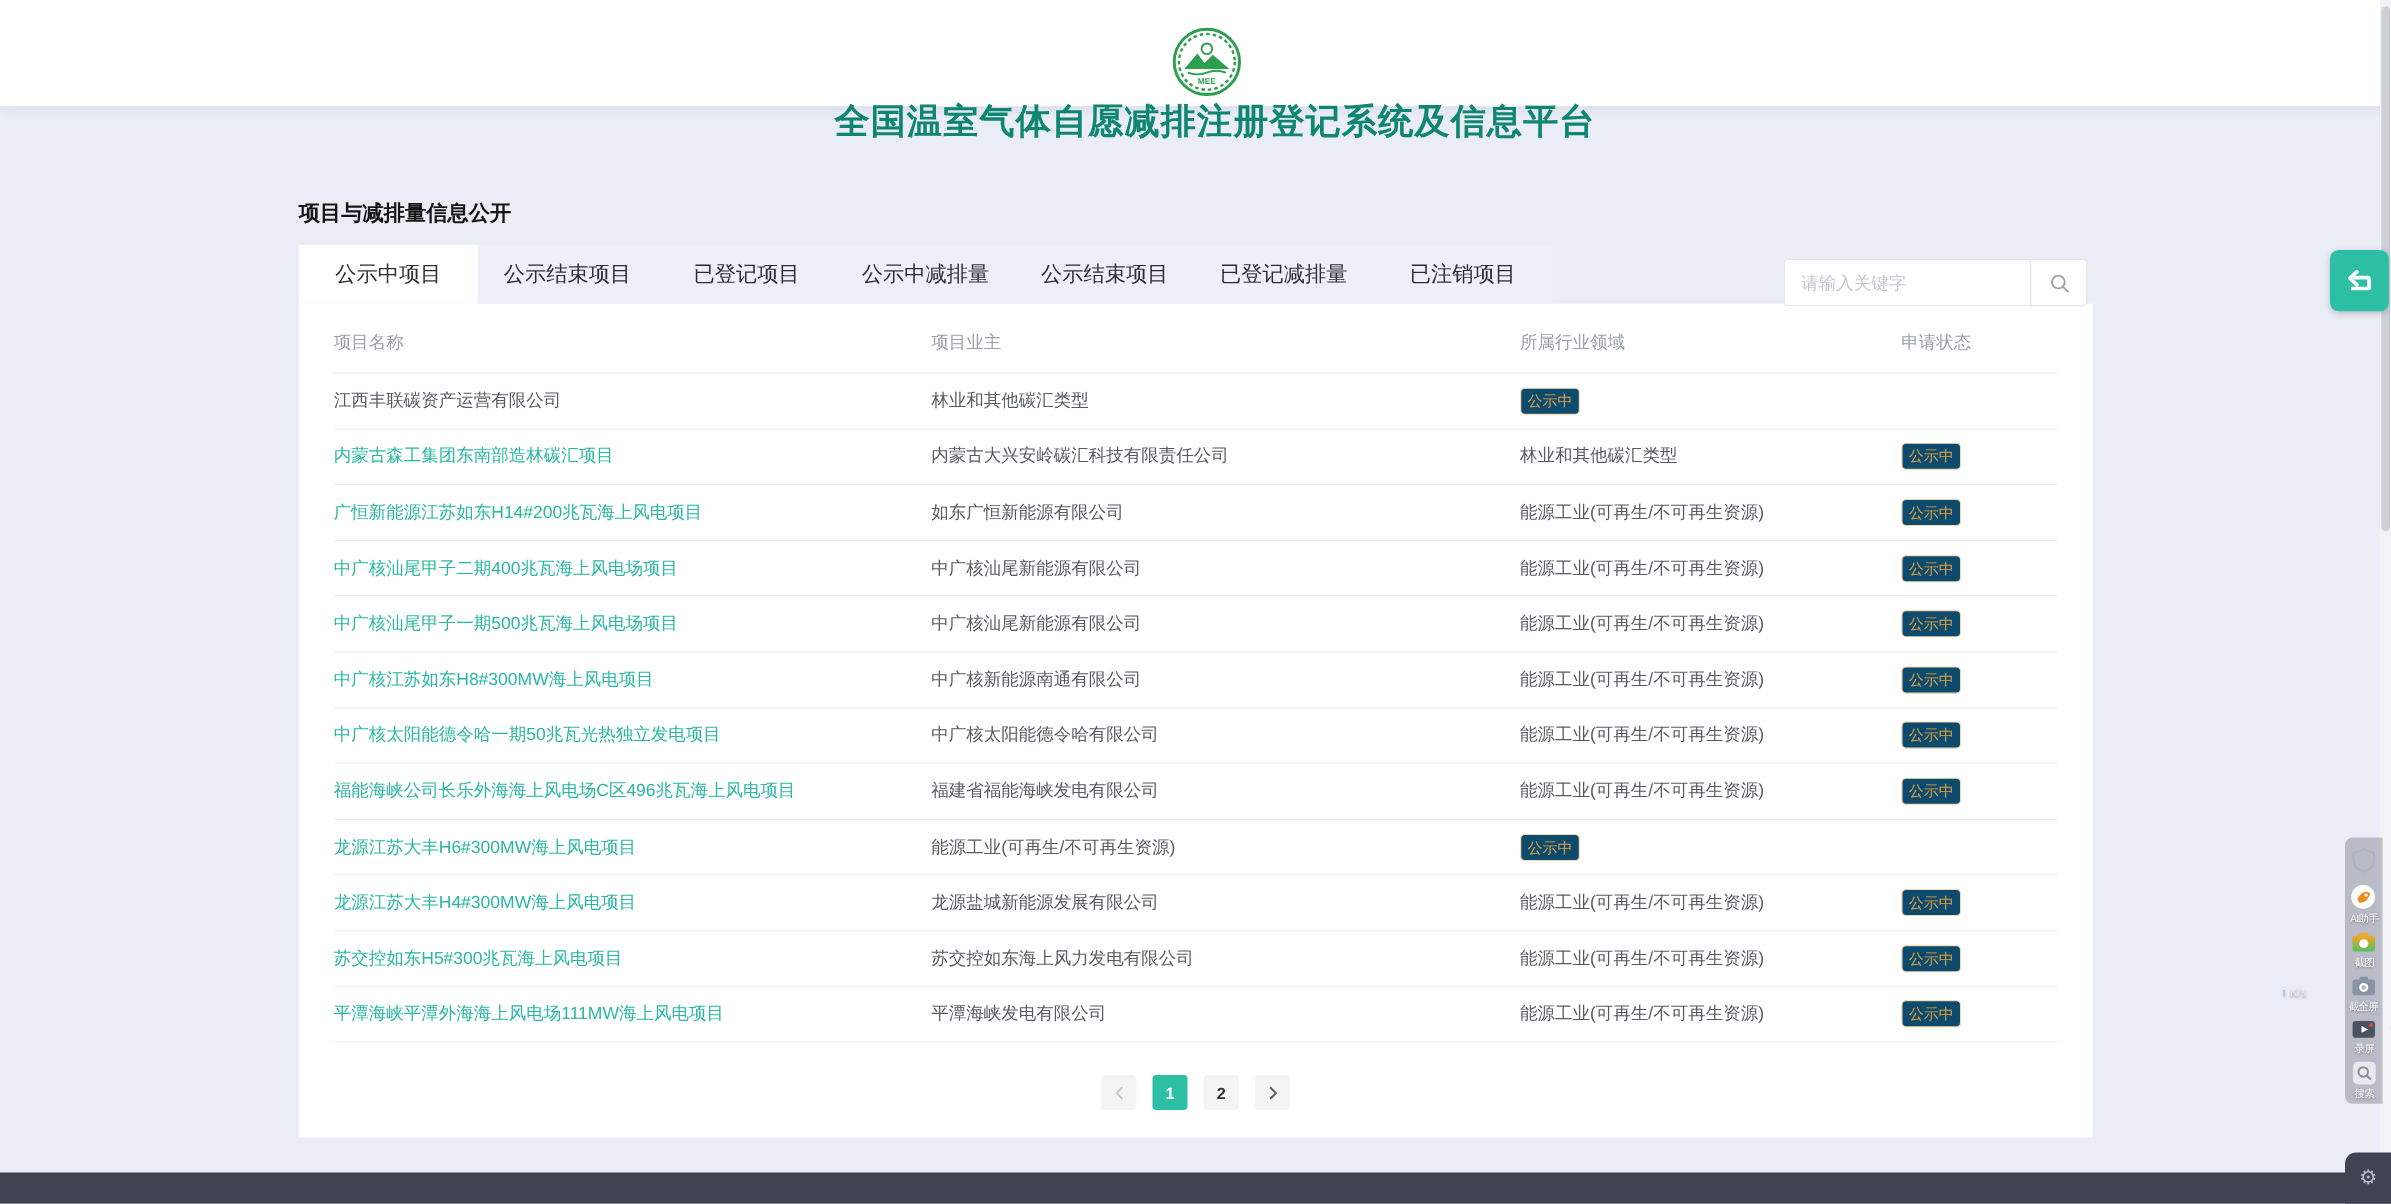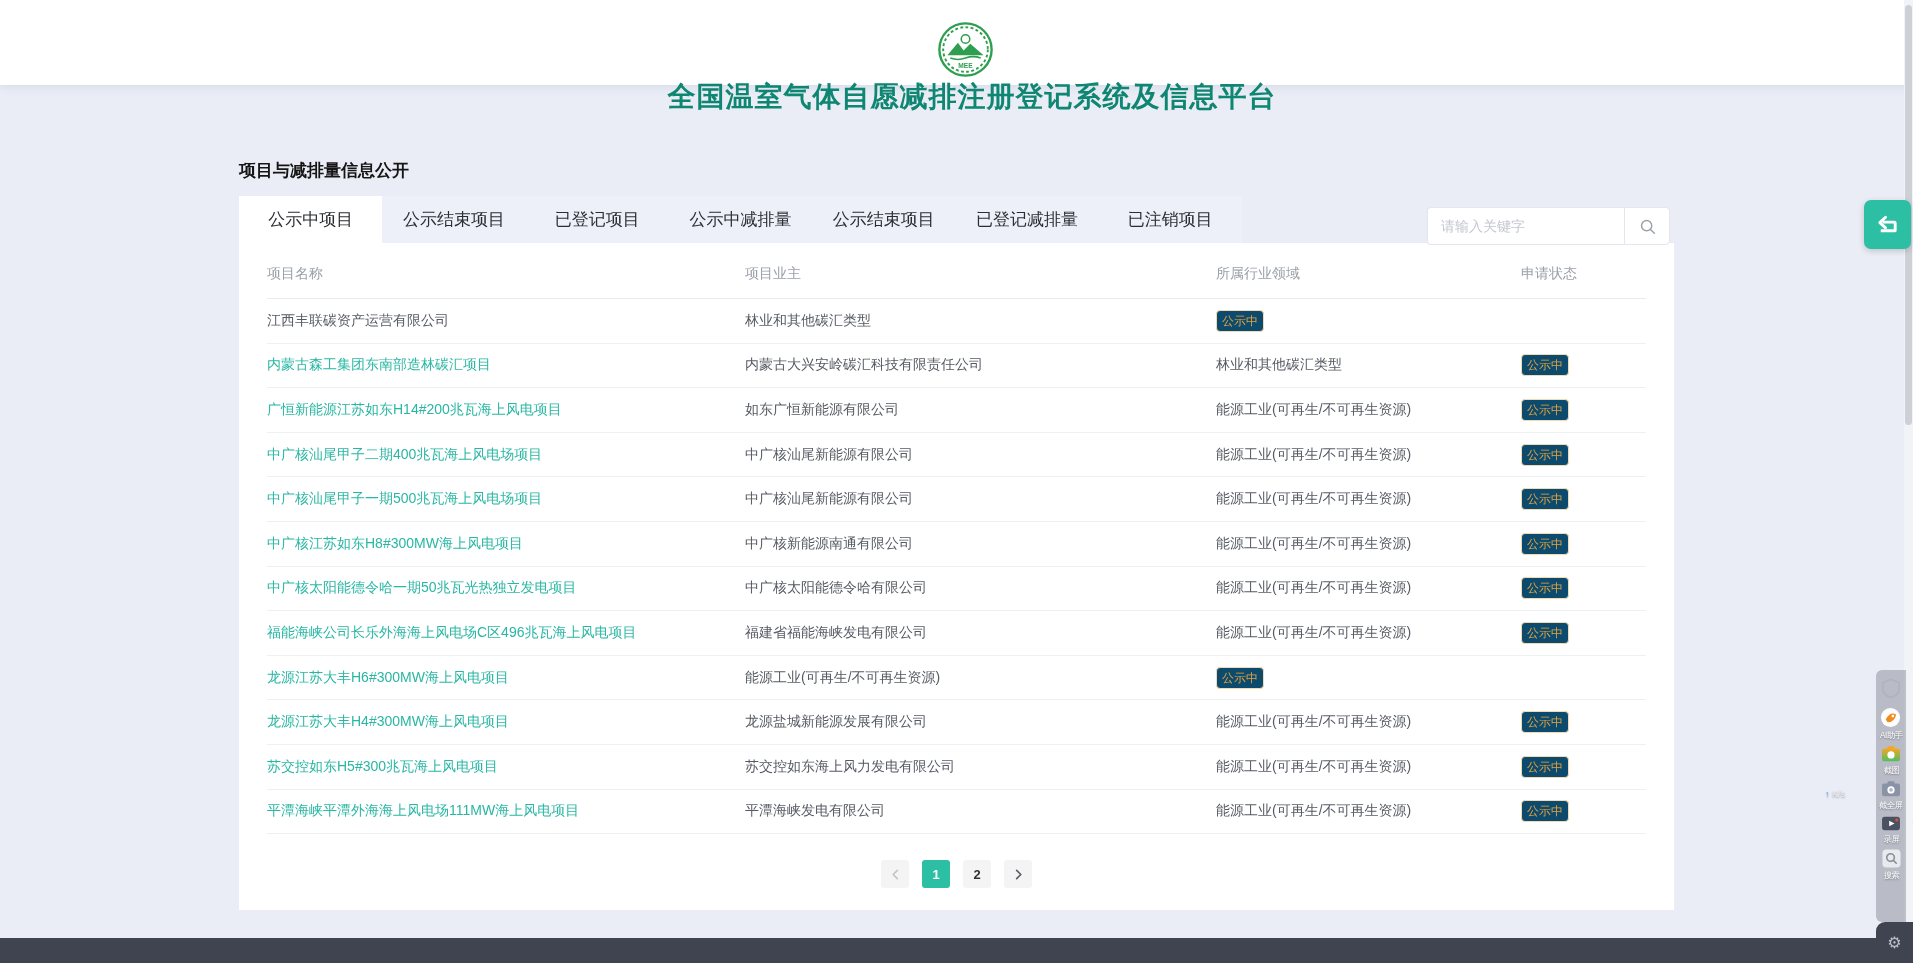--- a/index.html
+++ b/index.html
@@ -51,21 +51,21 @@
   .pg.current { background:#2cbfa4; color:#fff; }
 
   
   .back-btn { position:absolute; left:1864px; top:200px; width:47px; height:49px; background:#2cbfa4;
     border-radius:7px; display:flex; align-items:center; justify-content:center; cursor:pointer;
     box-shadow:0 2px 6px rgba(0,0,0,.18); z-index:6; }
 
   .scrollbar { position:absolute; right:0; top:0; width:9px; height:963px; background:#f2f3f6; z-index:5; }
   .scroll-thumb { position:absolute; right:1px; top:5px; width:7px; height:420px; background:#cdd0d7; border-radius:4px; }
 
-  .side-toolbar { position:absolute; left:1876px; top:670px; width:30px; height:252px;
+  .side-toolbar { position:absolute; left:1876px; top:670px; width:30px; height:213px;
     background:rgba(116,122,134,.42); border-radius:6px 0 0 6px; z-index:6;
     display:flex; flex-direction:column; align-items:center; padding-top:7px; }
   .tb-item { display:flex; flex-direction:column; align-items:center; margin-bottom:3px; cursor:pointer; }
   .tb-label { font-size:9px; color:#fff; letter-spacing:-.5px; white-space:nowrap; transform:scale(.92);
     text-shadow:0 1px 2px rgba(0,0,0,.4); margin-top:1px; }
   .tb-ghost { opacity:.55; margin-bottom:8px; }
 
   .net-speed { position:absolute; font-size:9px; color:#e8eaee; z-index:7; white-space:nowrap;
     text-shadow:0 1px 2px rgba(0,0,0,.4); }
   .net-up { left:1825px; top:789px; }

